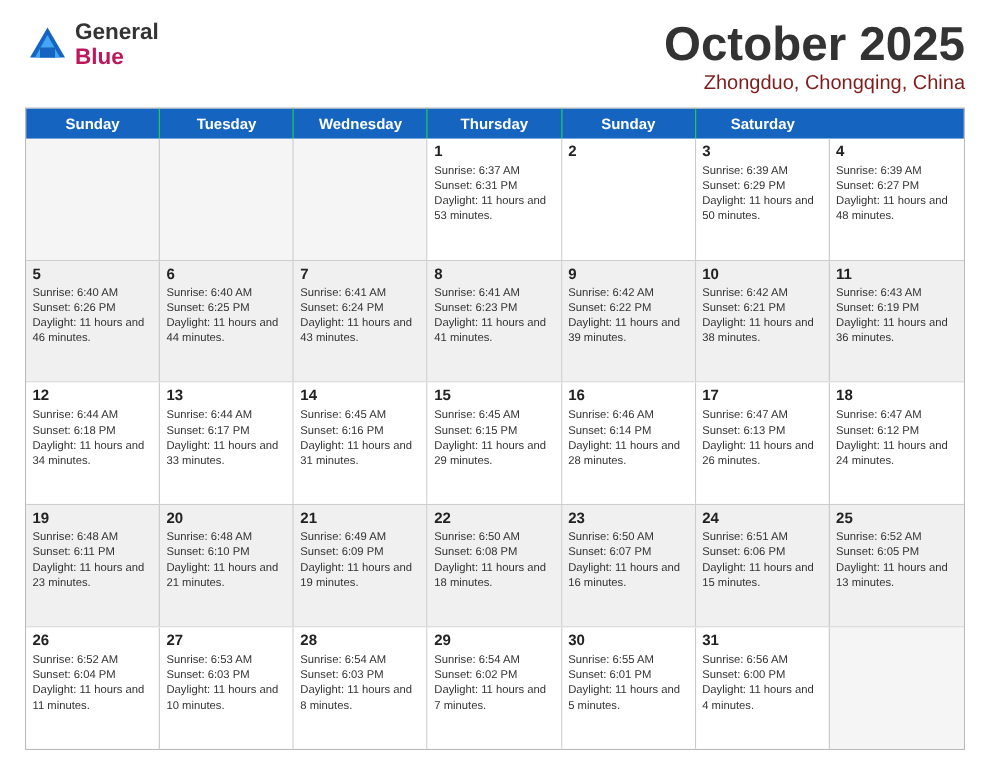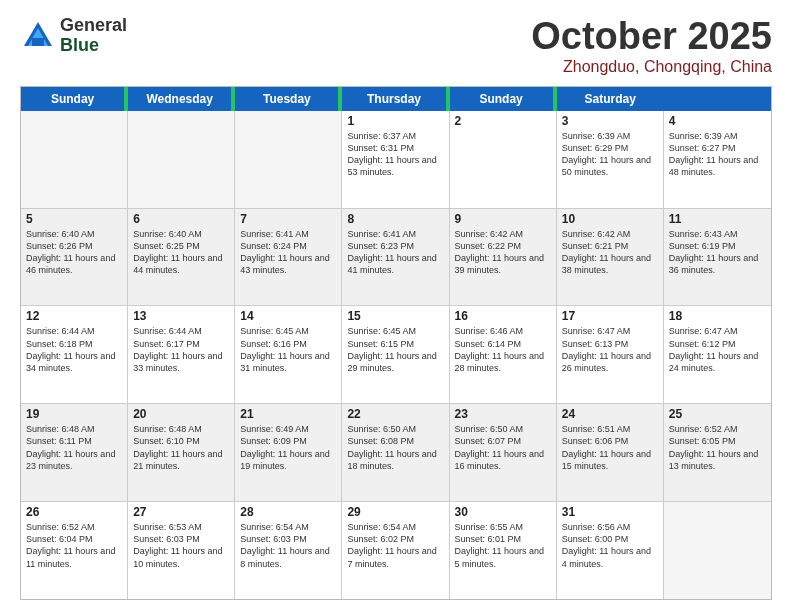--- a/index.html
+++ b/index.html
@@ -27,21 +27,21 @@
       display: flex;
       align-items: center;
       gap: 4px;
     }
     .logo-text {
       font-size: 18px;
       font-weight: bold;
       line-height: 1.1;
     }
     .logo-general { color: #333; }
-    .logo-blue { color: #14532d; }
+    .logo-blue { color: #be185d; }
     .logo-icon {
       width: 36px;
       height: 36px;
     }
     .title-block {
       text-align: right;
     }
     .month-title {
       font-size: 38px;
       font-weight: bold;
@@ -62,21 +62,21 @@
       display: grid;
       grid-template-columns: repeat(7, 1fr);
       background: #1565c0;
     }
     .cal-header-cell {
       color: #fff;
       font-size: 12px;
       font-weight: bold;
       text-align: center;
       padding: 5px 2px;
-      border-right: 4px solid #22c55e;
+      border-right: 1px solid #22c55e;
     }
     .cal-header-cell:last-child { border-right: none; }
     .cal-body {
       flex: 1;
       display: flex;
       flex-direction: column;
     }
     .cal-row {
       display: grid;
       grid-template-columns: repeat(7, 1fr);
@@ -127,22 +127,22 @@
     </div>
     <div class="title-block">
       <div class="month-title">October 2025</div>
       <div class="subtitle">Zhongduo, Chongqing, China</div>
     </div>
   </div>
 
   <div class="calendar">
     <div class="cal-header">
     <div class="cal-header-cell">Sunday</div>
+        <div class="cal-header-cell">Tuesday</div>
         <div class="cal-header-cell">Wednesday</div>
-        <div class="cal-header-cell">Tuesday</div>
         <div class="cal-header-cell">Thursday</div>
         <div class="cal-header-cell">Sunday</div>
         <div class="cal-header-cell">Saturday</div>
       </div>
     <div class="cal-body">
     <div class="cal-row">
           <div class="cal-cell empty"></div>
           <div class="cal-cell empty"></div>
           <div class="cal-cell empty"></div>
           <div class="cal-cell">

